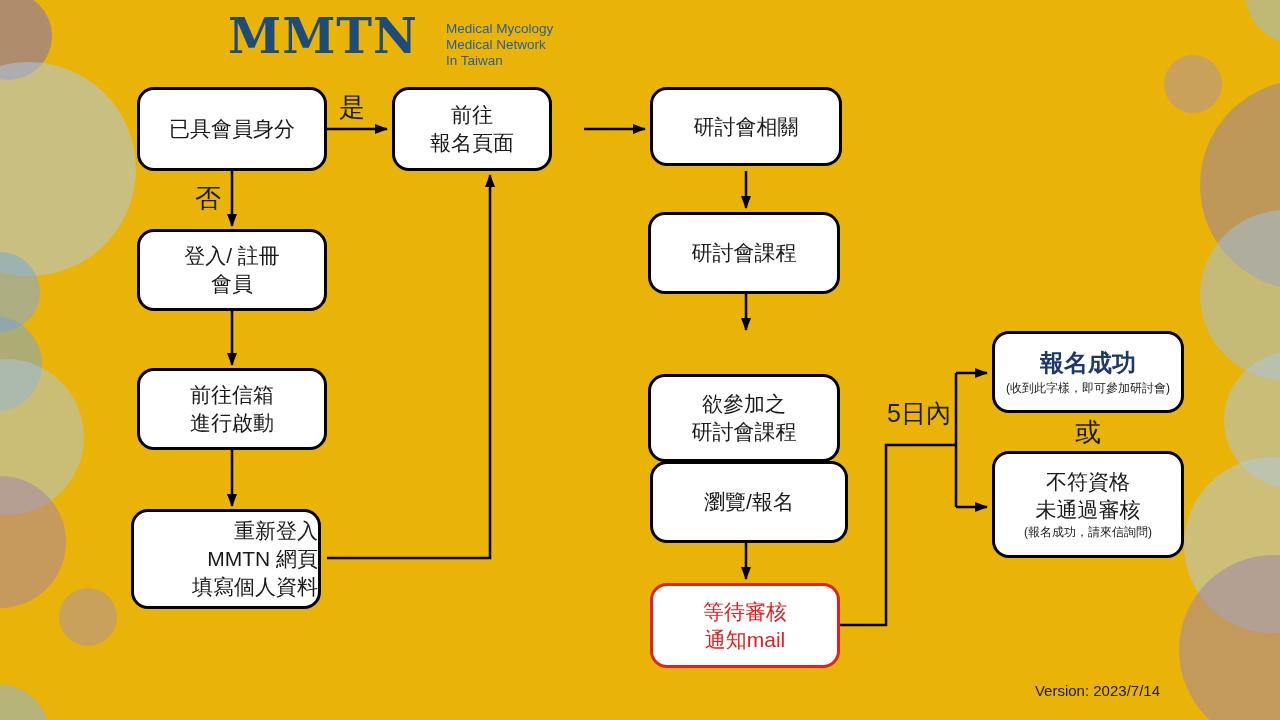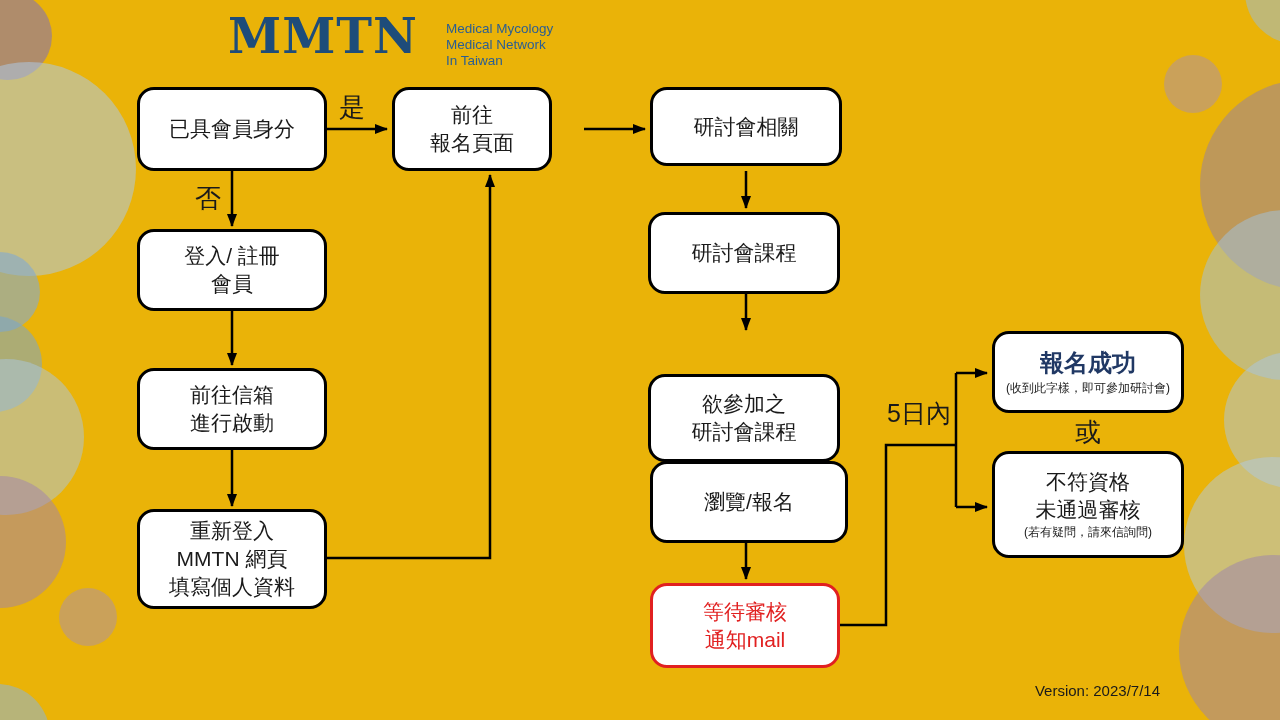--- a/index.html
+++ b/index.html
@@ -43,21 +43,21 @@
   .node.red{border-color:#e12020;color:#e12020;}
   .success-title{font-size:24px;font-weight:bold;color:#203864;}
   .note{font-size:12px;color:#1a1a1a;margin-top:2px;white-space:nowrap;}
 
   
   .n-a{left:137px;top:87px;width:190px;height:84px;}
   .n-e{left:392px;top:87px;width:160px;height:84px;}
   .n-f{left:650px;top:87px;width:192px;height:79px;}
   .n-b{left:137px;top:229px;width:190px;height:82px;}
   .n-c{left:137px;top:368px;width:190px;height:82px;}
-  .n-d{left:137px;top:509px;width:190px;height:100px;}
+  .n-d{left:131px;top:509px;width:190px;height:100px;align-items:flex-end;}
   .n-g{left:648px;top:212px;width:192px;height:82px;}
   .n-h{left:648px;top:334px;width:192px;height:88px;margin-top:40px;}
   .n-i{left:650px;top:461px;width:198px;height:82px;}
   .n-j{left:650px;top:583px;width:190px;height:85px;}
   .n-k{left:992px;top:331px;width:192px;height:82px;}
   .n-l{left:992px;top:451px;width:192px;height:107px;}
 
   
   .edge-label{position:absolute;font-size:26px;color:#1a1a1a;z-index:2;}
   .lbl-yes{left:332px;top:90px;width:40px;text-align:center;}
@@ -166,21 +166,21 @@
   </div>
 
   <div class="node n-j red">
     <span>等待審核</span>
     <span>通知mail</span>
   </div>
 
   <div class="node n-l">
     <span>不符資格</span>
     <span>未通過審核</span>
-    <span class="note">(若有疑問，請來信詢問)</span>
+    <span class="note">(報名成功，請來信詢問)</span>
   </div>
 
   <div class="edge-label lbl-yes">是</div>
   <div class="edge-label lbl-no">否</div>
   <div class="edge-label lbl-days">5日內</div>
   <div class="edge-label lbl-or">或</div>
 
   <div class="version">Version: 2023/7/14</div>
 
 </div>

